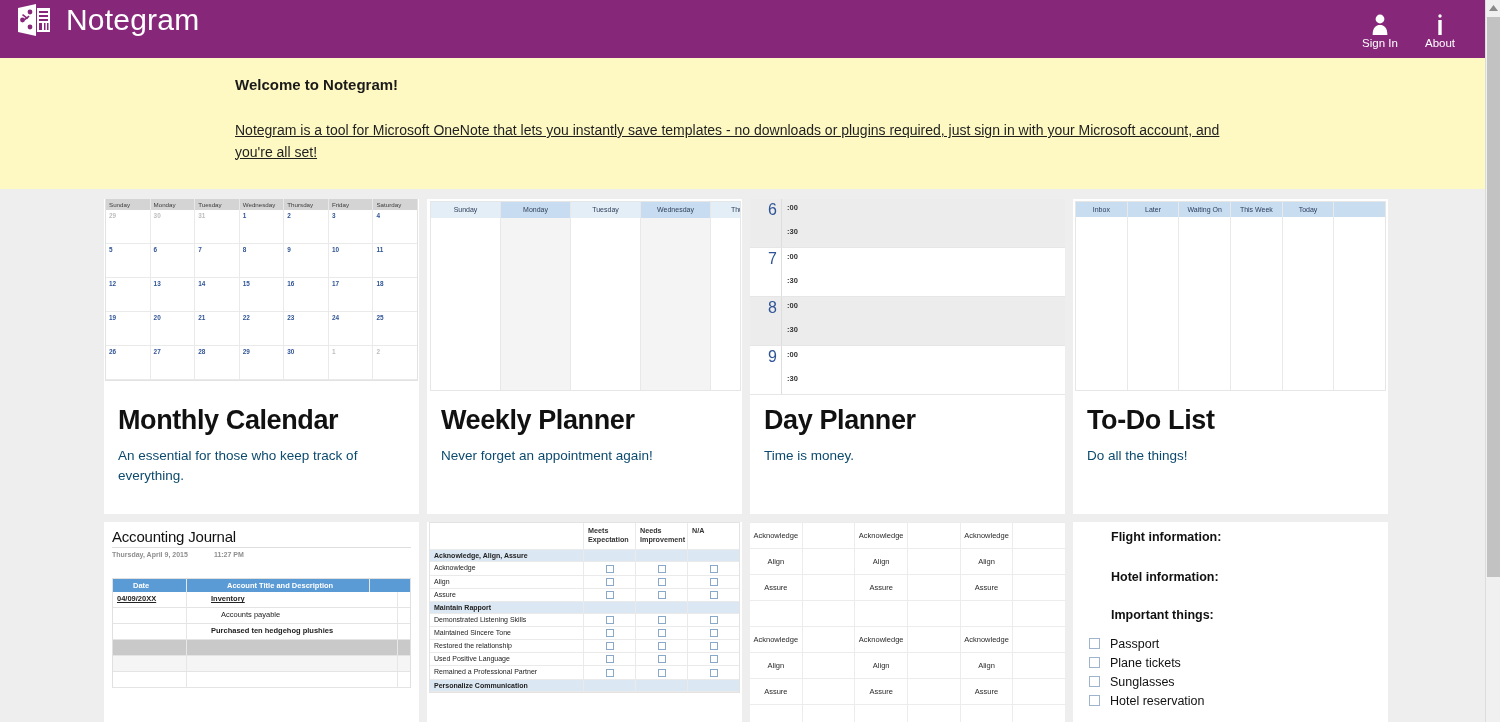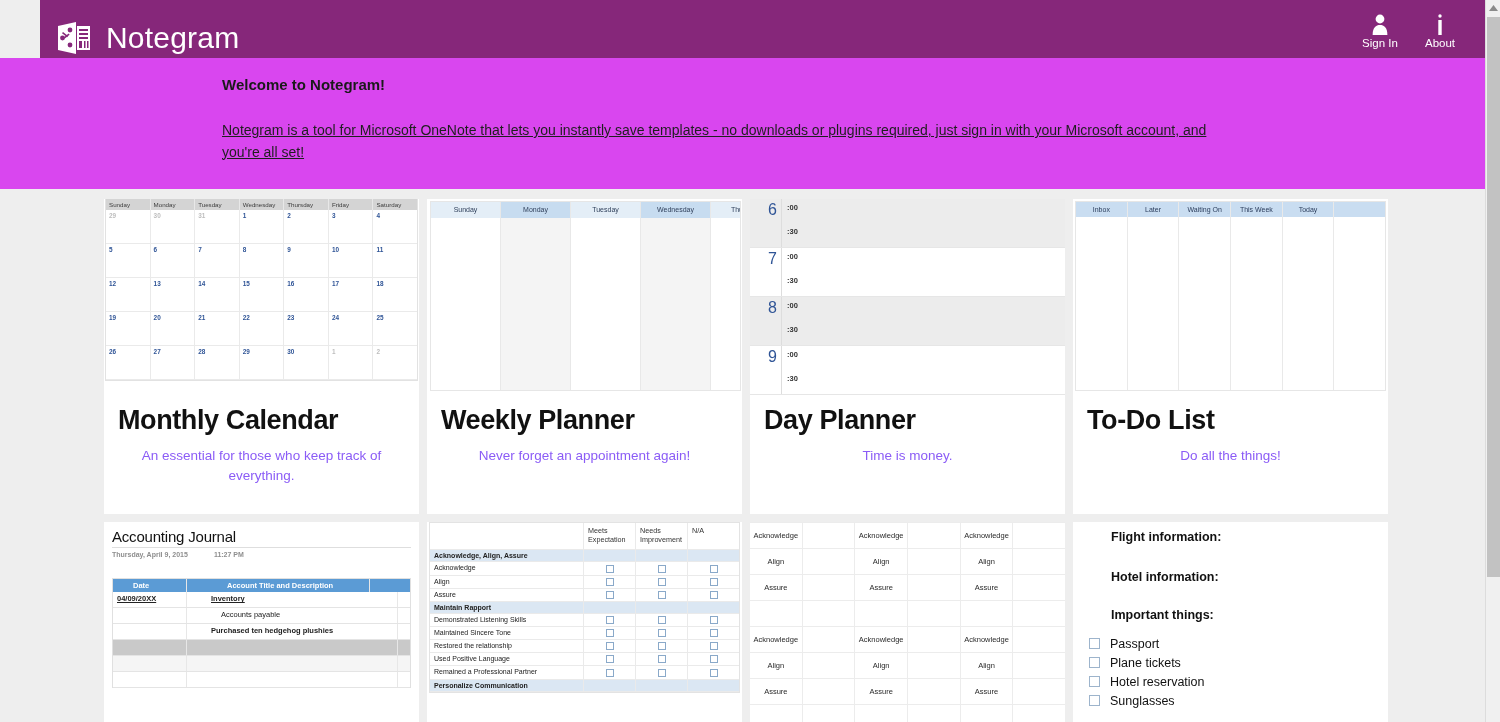--- a/index.html
+++ b/index.html
@@ -12,24 +12,23 @@
 
   
   .page { position: relative; width: 1500px; height: 722px; overflow: hidden; }
   .content-col { width: 1485px; height: 722px; overflow: hidden; position: relative; }
 
   
   .topnav {
     height: 58px;
     background: #86277a;
     display: flex;
-    align-items: flex-end;
+    align-items: flex-start;
     padding-left: 14px;
     position: relative;
-    margin-left: 40px;
   }
   .brand { display: flex; align-items: center; gap: 12px; }
   .brand-logo { width: 40px; height: 40px; position: relative; }
   .brand-name {
     color: #ffffff;
     font-size: 30px;
     font-weight: 300;
     letter-spacing: .2px;
     line-height: 1;
   }
@@ -41,22 +40,22 @@
     width: 60px; height: 58px;
     display: flex; flex-direction: column;
     align-items: center; justify-content: center;
     gap: 3px; cursor: pointer; color: #fff;
   }
   .nav-item .nav-ico { height: 24px; display: flex; align-items: flex-end; justify-content: center; }
   .nav-item .nav-lbl { font-size: 11.5px; line-height: 1; }
 
   
   .banner {
-    background: #d946ef;
-    padding: 18px 0 26px 0;
+    background: #fef9c3;
+    padding: 18px 0 26px 13px;
     min-height: 120px;
   }
   .banner-inner { padding-left: 222px; padding-right: 200px; }
   .banner-title {
     font-size: 15px; font-weight: bold; color: #1a1a1a;
     margin-bottom: 26px; line-height: 1.2;
   }
   .banner-text {
     font-size: 14px; color: #1f1f1f; line-height: 1.55;
     max-width: 1020px;
@@ -84,21 +83,21 @@
     position: relative;
     background: #ffffff;
   }
   .card-body { padding: 8px 14px 0 14px; }
   .card-title {
     font-size: 27px; font-weight: bold; color: #111;
     letter-spacing: -.4px; line-height: 1.15;
     margin-bottom: 10px;
   }
   .card-desc {
-    font-size: 13.5px; color: #8b5cf6; line-height: 1.42; text-align: center;
+    font-size: 13.5px; color: #0c4a6e; line-height: 1.42;
   }
 
   
   .card-r2 .thumb { height: 208px; }
 
   
   .mc { width: 313px; margin: 0 auto; border: 1px solid #e2e2e2; border-top: none; font-size: 6px; }
   .mc-row { display: flex; }
   .mc-hd div {
     flex: 1; background: #d4d4d4; color: #3b3b3b;
@@ -159,21 +158,21 @@
   .aj-row.strong { font-weight: bold; text-decoration: underline; }
   .aj-row.grayfill { background: #c9c9c9; height: 16px; }
   .aj-row.lightfill { background: #f5f5f5; }
   .aj-ind { padding-left: 14px !important; }
   .aj-ital { font-weight: bold; }
 
   
   .cs { width: 311px; margin: 0 auto; border: 1px solid #e3e3e3; font-size: 7px; }
   .cs-row { display: flex; border-bottom: 1px solid #eaeaea; }
   .cs-lbl { flex: 1; padding: 2px 4px; }
-  .cs-box { width: 52px; flex: none; border-left: 1px solid #eaeaea; text-align: center; padding: 2px 0; }
+  .cs-box { width: 52px; flex: none; border-left: 1px solid #eaeaea; text-align: center; padding: 2px 0; font-weight: bold; }
   .cs-hd .cs-lbl, .cs-hd .cs-box { font-size: 7.2px; color: #333; padding-top: 3px; line-height: 1.25; text-align: left; padding-left: 4px; height: 26px; }
   .cs-sec { background: #dbe7f3; font-weight: bold; }
   .cs-sec .cs-lbl { font-weight: bold; }
   .cb {
     display: inline-block; width: 8px; height: 8px;
     border: 1px solid #8aa9c9; background: #fff; vertical-align: middle;
   }
 
   
   .csg { width: 315px; border-top: 1px solid #ececec; }
@@ -646,25 +645,25 @@
                   <div class="tp-item">
                     <span class="tp-cb"></span>
                     <span class="tp-txt">Passport</span>
                   </div>
                   <div class="tp-item">
                     <span class="tp-cb"></span>
                     <span class="tp-txt">Plane tickets</span>
                   </div>
                   <div class="tp-item">
                     <span class="tp-cb"></span>
-                    <span class="tp-txt">Hotel reservation</span>
+                    <span class="tp-txt">Sunglasses</span>
                   </div>
                   <div class="tp-item">
                     <span class="tp-cb"></span>
-                    <span class="tp-txt">Sunglasses</span>
+                    <span class="tp-txt">Hotel reservation</span>
                   </div>
                 </div>
             </div>
           </div>
 
         </div>
 
       </div>
     </div>
   </div>

